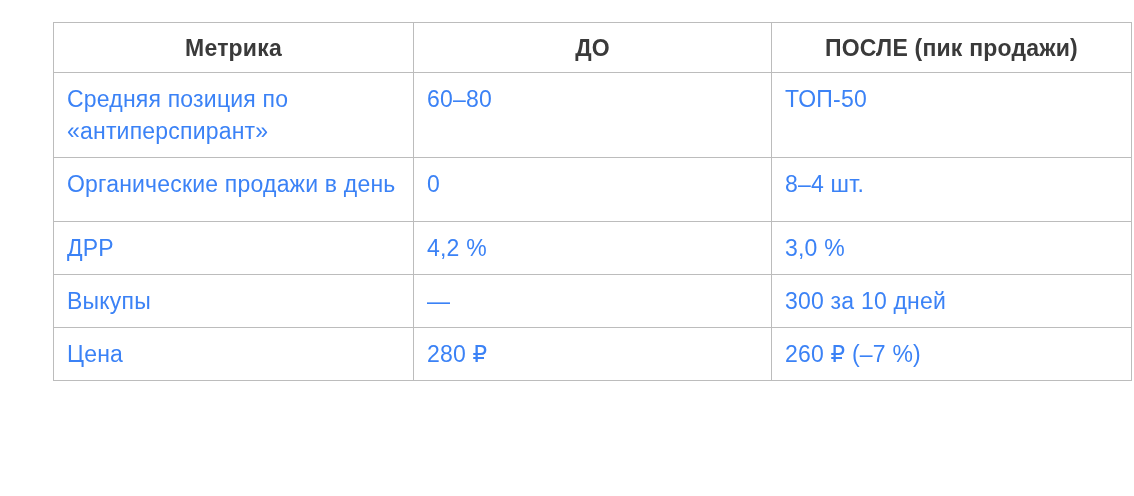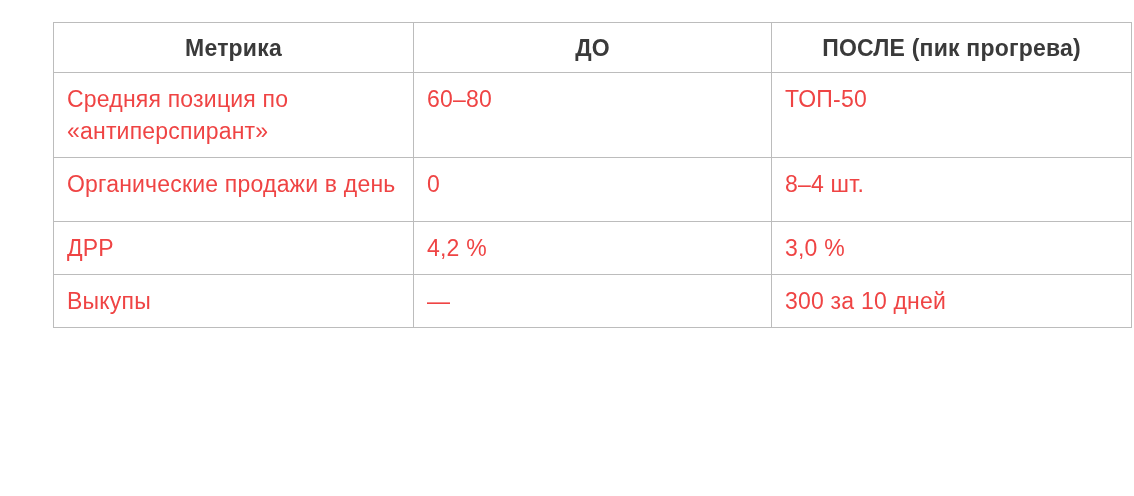--- a/index.html
+++ b/index.html
@@ -23,21 +23,21 @@
     table-layout: fixed;
     width: 1078px;
     background: #ffffff;
     margin-left: 28px;
   }
   table.metrics th,
   table.metrics td {
     border: 1px solid #bcbcbc;
     box-sizing: border-box;
     font-size: 23px;
-    color: #ef4444;
+    color: #3b82f6;
     letter-spacing: 0.2px;
   }
   table.metrics th {
     font-weight: bold;
     text-align: center;
     vertical-align: middle;
     height: 50px;
     padding: 8px 12px;
     line-height: 30px;
     color: #3a3a3a;
@@ -62,21 +62,21 @@
   <table class="metrics">
     <colgroup>
       <col class="c-metric">
       <col class="c-before">
       <col class="c-after">
     </colgroup>
     <thead>
       <tr>
         <th>Метрика</th>
         <th>ДО</th>
-        <th>ПОСЛЕ (пик прогрева)</th>
+        <th>ПОСЛЕ (пик продажи)</th>
       </tr>
     </thead>
     <tbody>
       <tr class="r-tall">
         <td>Средняя позиция по «антиперспирант»</td>
         <td>60–80</td>
         <td>ТОП-50</td>
       </tr>
       <tr class="r-tall">
         <td>Органические продажи в день</td>
@@ -86,15 +86,20 @@
       <tr class="r-short">
         <td>ДРР</td>
         <td>4,2 %</td>
         <td>3,0 %</td>
       </tr>
       <tr class="r-short">
         <td>Выкупы</td>
         <td>—</td>
         <td>300 за 10 дней</td>
       </tr>
+      <tr class="r-short">
+        <td>Цена</td>
+        <td>280 ₽</td>
+        <td>260 ₽ (–7 %)</td>
+      </tr>
     </tbody>
   </table>
 </div>
 
 </body></html>

